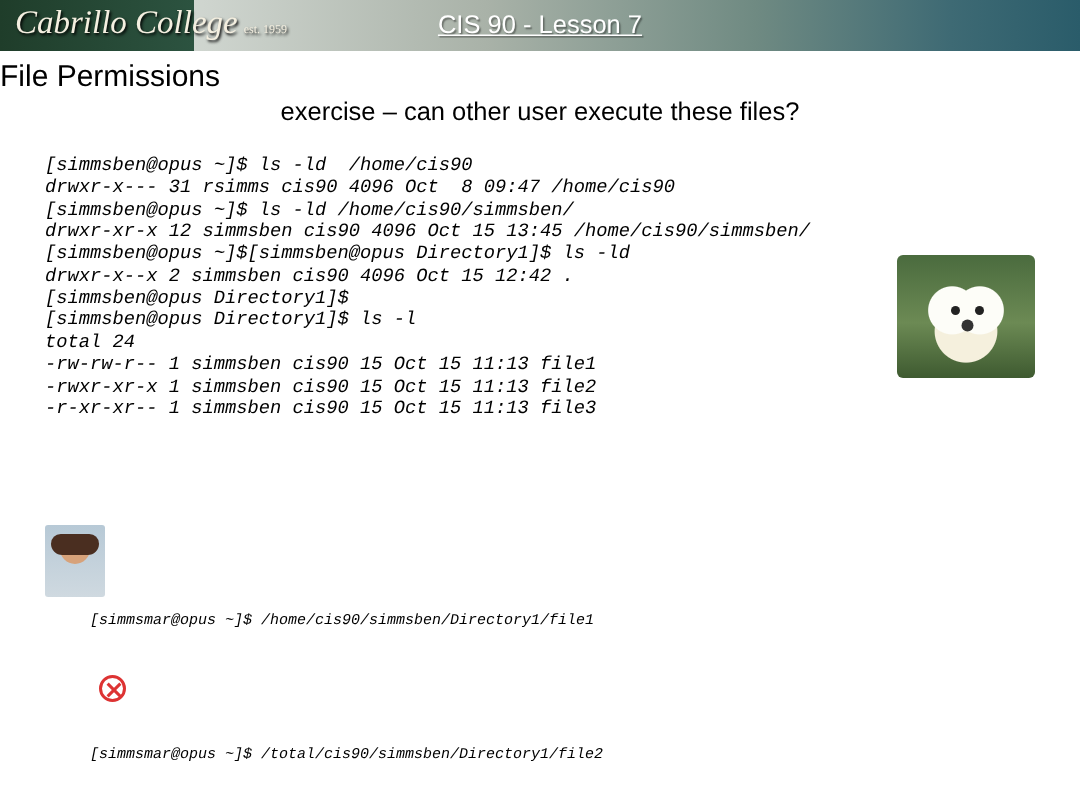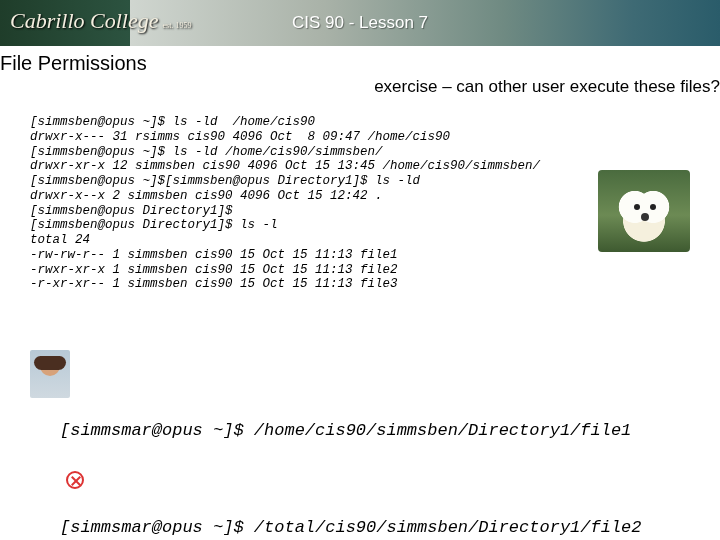--- a/index.html
+++ b/index.html
@@ -6,21 +6,21 @@
   body {
     width: 720px;
     height: 540px;
     background: #fff;
     font-family: Verdana, Geneva, sans-serif;
     overflow: hidden;
     position: relative;
   }
   .banner {
     width: 100%;
-    height: 46px;
+    height: 34px;
     position: relative;
     background: linear-gradient(to right, #1f3d2a 0%, #2c5340 18%, #d0d6d0 18%, #a9b2a8 45%, #6f8a82 70%, #3e6a74 88%, #2a5c6a 100%);
     display: flex;
     align-items: center;
   }
   .logo {
     width: 200px;
     height: 30px;
     margin-left: 10px;
     display: flex;
@@ -35,29 +35,30 @@
   .logo small { font-size: 8px; font-style: normal; margin-left: 4px; font-family: Verdana; text-align: right; }
   .banner-title {
     position: absolute;
     left: 0; right: 0;
     text-align: center;
     color: #fff;
     font-size: 17px;
     font-weight: 400;
     text-shadow: 1px 1px 1px rgba(0,0,0,.4);
     pointer-events: none;
+    text-decoration: underline;
   }
   .headline {
     text-align: left;
     font-size: 20px;
     font-weight: 400;
     margin-top: 6px;
   }
   .subhead {
-    text-align: right;
+    text-align: center;
     font-size: 17px;
     margin-top: 2px;
   }
   .termblock {
     font-family: "Courier New", monospace;
     font-size: 12.5px;
     line-height: 1.18;
     white-space: pre;
     margin: 18px 0 0 30px;
     color: #000;
@@ -121,21 +122,21 @@
     background:#d33;
   }
   .circle-x::before{ transform:rotate(45deg); }
   .circle-x::after{ transform:rotate(-45deg); }
   .result-row {
     display:flex;
     align-items:center;
   }
   .result-row pre {
     font-family:"Courier New",monospace;
-    font-size:17px;
+    font-size:10px;
     line-height:1.18;
     white-space:pre;
   }
   .results {
     margin-left:30px;
     margin-top:0;
   }
 </style>
 </head>
 <body>

